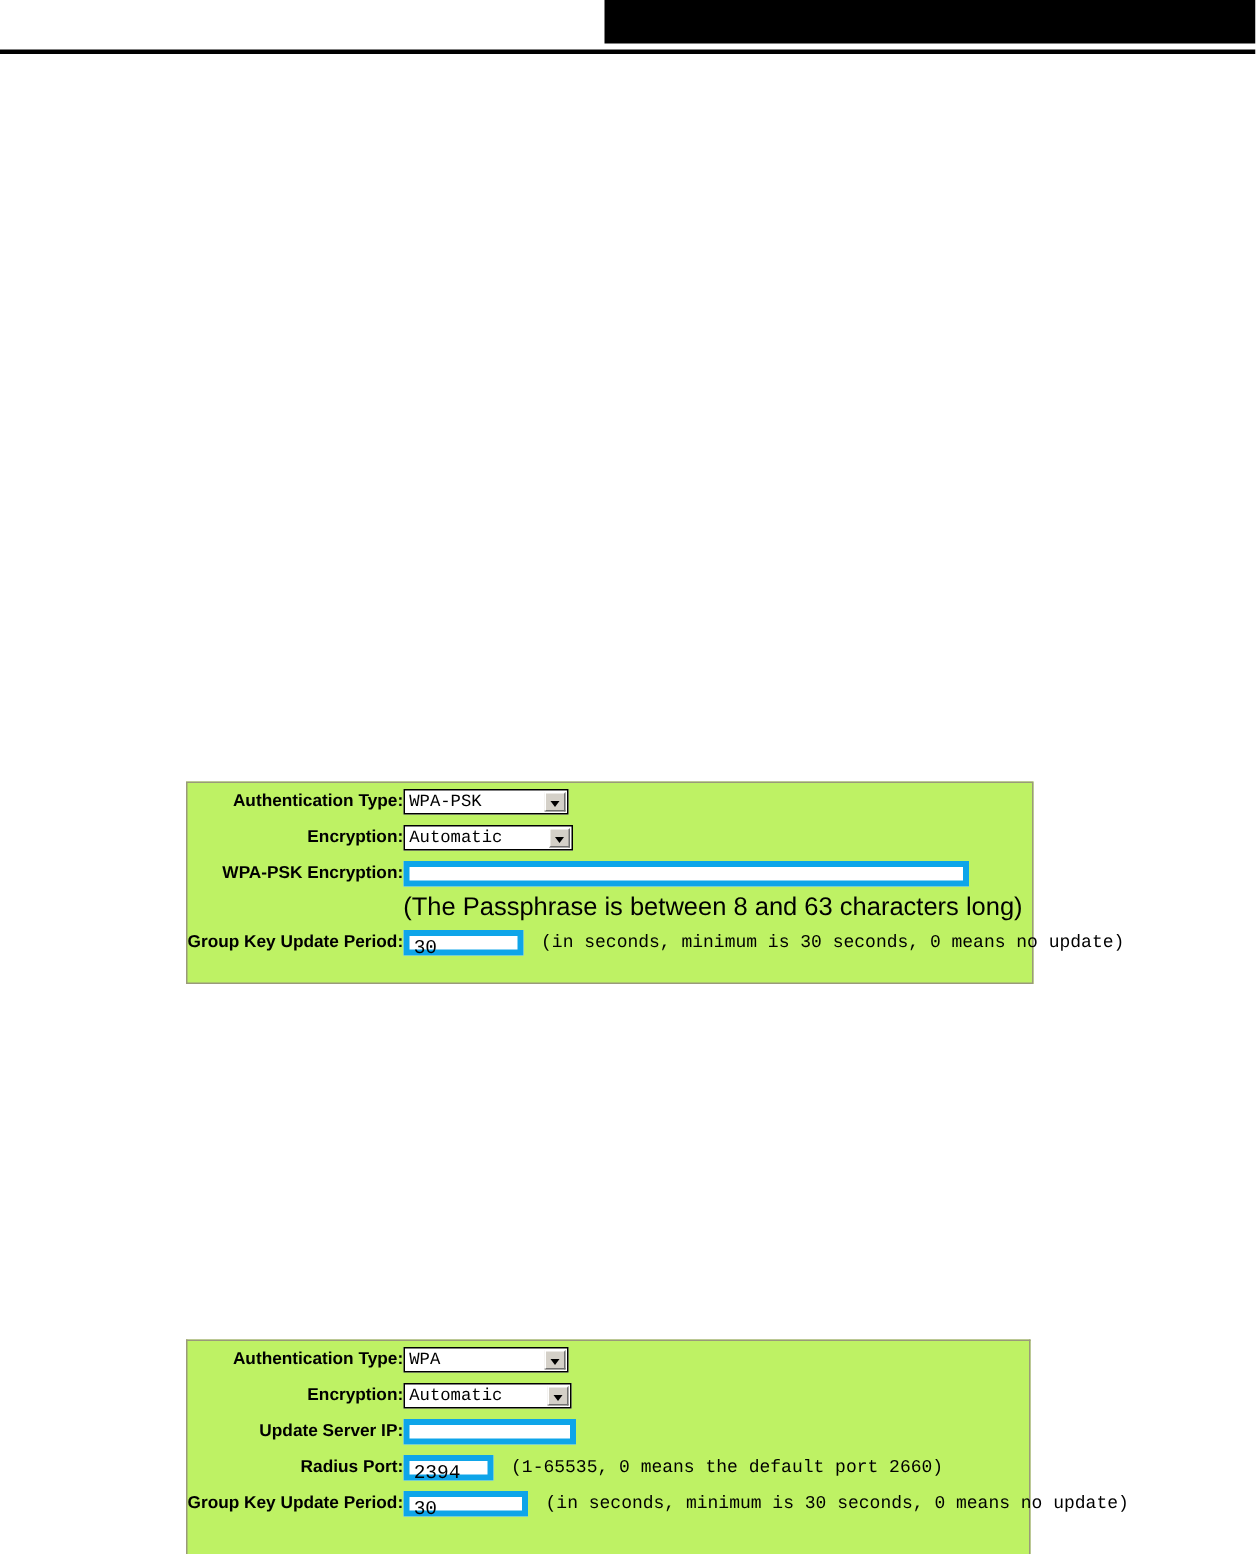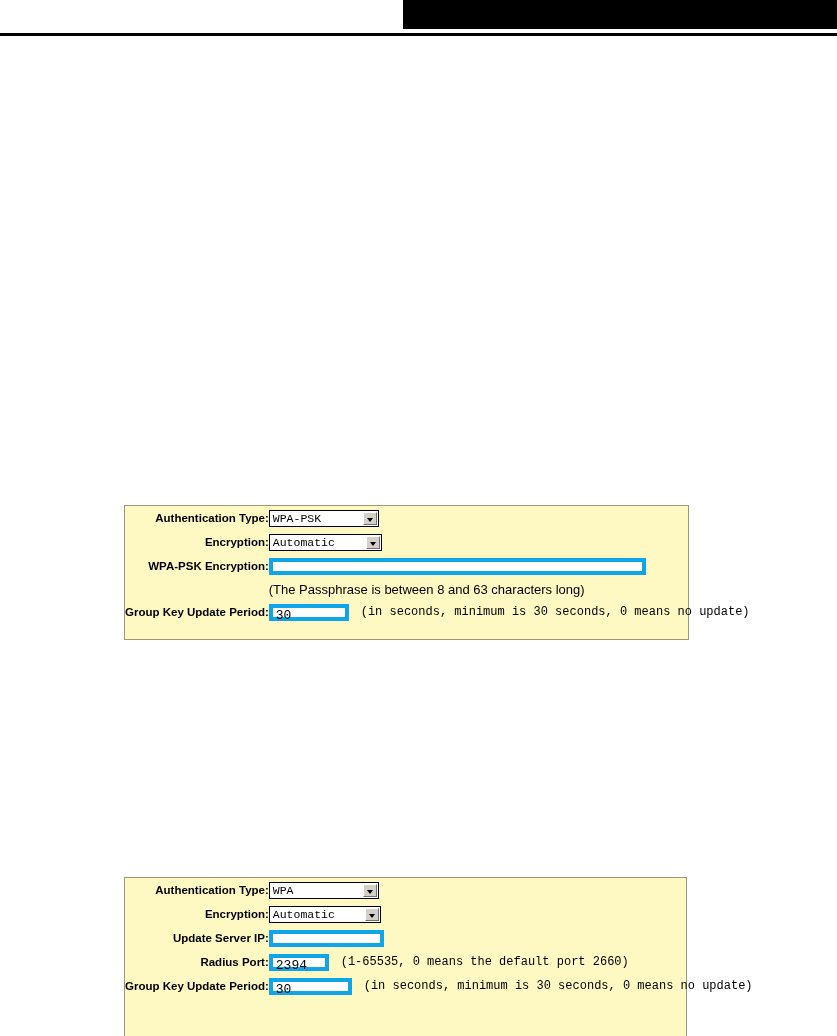--- a/index.html
+++ b/index.html
@@ -36,23 +36,24 @@
     left: 0;
     top: 33px;
     width: 837px;
     height: 3px;
     background: #000000;
   }
 
   
   .panel {
     position: absolute;
-    background: #fef9c3;
+    background: #bef264;
     border: 1px solid #9a9a7a;
     box-sizing: border-box;
+    margin-top: 16px;
   }
   .panel-1 {
     left: 124px;
     top: 505px;
     width: 565px;
     height: 135px;
   }
   .panel-2 {
     left: 124px;
     top: 877px;
@@ -143,21 +144,21 @@
   .tb-radiuspw { width: 207px; }
   .tb-period2  { width: 83px; }
 
   .inline-note {
     font-size: 12px;
     color: #000000;
     padding-left: 5px;
     white-space: nowrap;
   }
   .note-text {
-    font-size: 13px;
+    font-size: 17px;
     color: #000000;
     white-space: nowrap;
   }
   .cell-field {
     white-space: nowrap;
     font-family: Liberation Mono, monospace;
   }
 </style>
 </head>
 <body>

